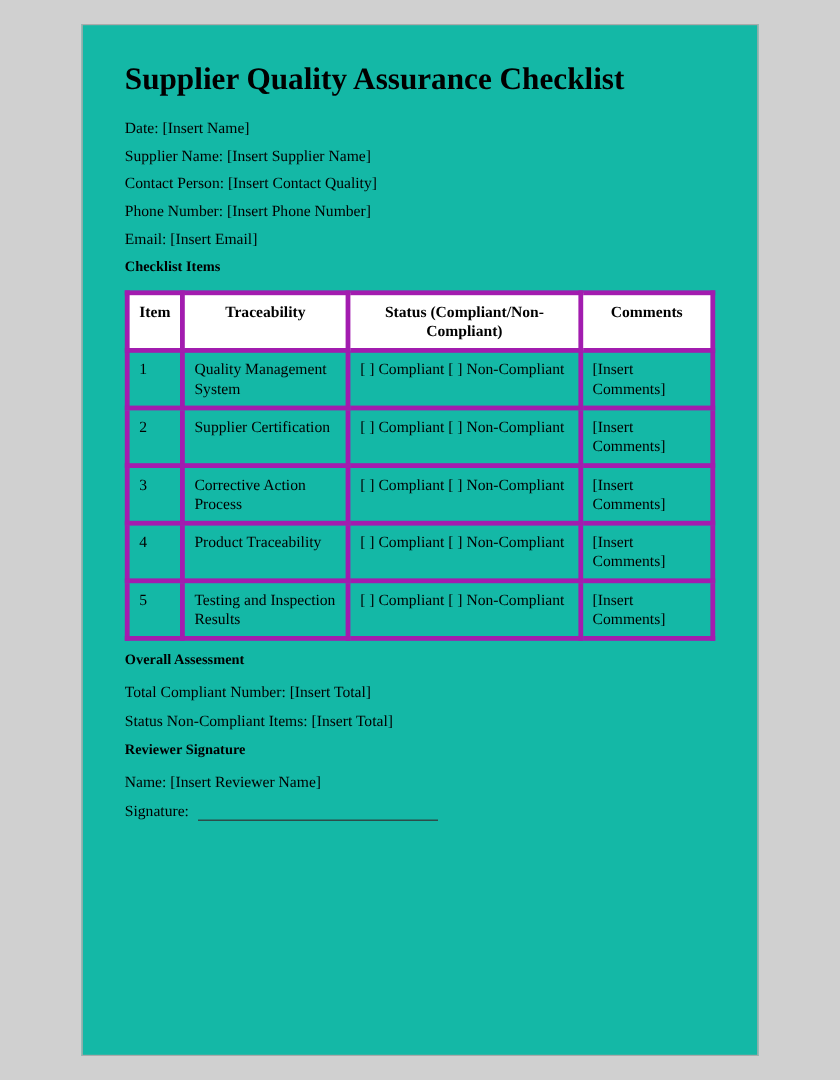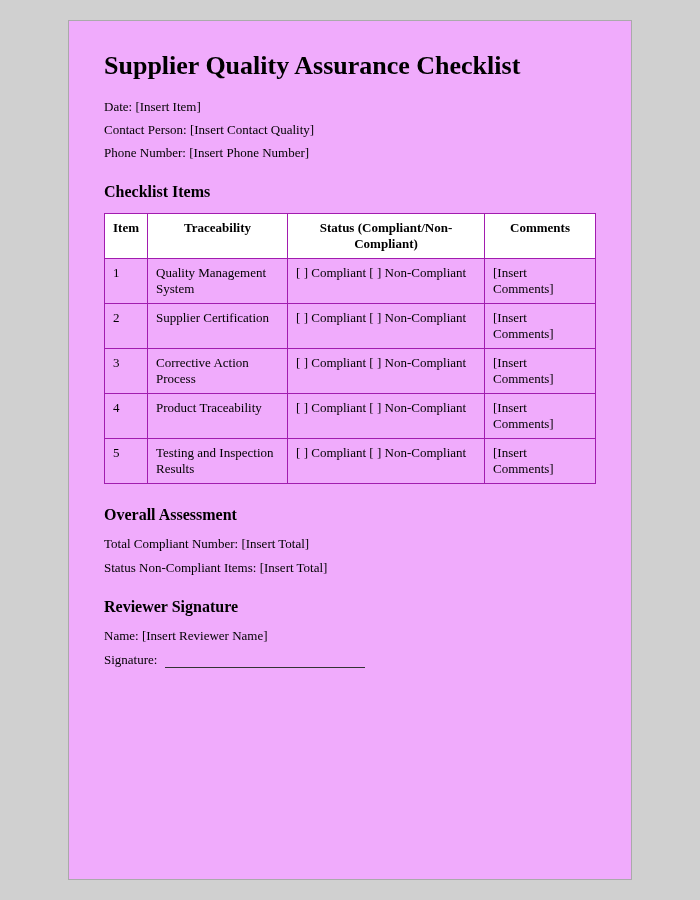--- a/index.html
+++ b/index.html
@@ -14,56 +14,56 @@
       justify-content: center;
       align-items: flex-start;
       min-height: 900px;
       padding: 20px;
       font-family: Georgia, 'Times New Roman', serif;
     }
 
     .page-container {
       width: 564px;
       min-height: 860px;
-      background: #f0abfc;
+      background: #14b8a6;
       border: 1px solid #aaaaaa;
       padding: 30px 35px 40px 35px;
     }
 
     .main-title {
       font-size: 26px;
       font-weight: bold;
       margin-bottom: 18px;
       font-family: Georgia, serif;
     }
 
     .meta-field {
       font-size: 13px;
       margin-bottom: 7px;
       font-family: Georgia, serif;
     }
 
     .section-heading {
-      font-size: 16px;
+      font-size: 12px;
       font-weight: bold;
-      margin-top: 22px;
+      margin-top: 8px;
       margin-bottom: 12px;
       font-family: Georgia, serif;
     }
 
     .checklist-table {
       width: 100%;
       border-collapse: collapse;
       font-size: 13px;
       font-family: Georgia, serif;
     }
 
     .checklist-table th,
     .checklist-table td {
-      border: 1px solid #a21caf;
+      border: 4px solid #a21caf;
       padding: 6px 8px;
       vertical-align: top;
     }
 
     .checklist-table th {
       font-weight: bold;
       text-align: center;
       background: #ffffff;
     }
 
@@ -116,34 +116,42 @@
   </style>
 </head>
 <body>
 
 <div class="page-container">
 
   <h1 class="main-title">Supplier Quality Assurance Checklist</h1>
 
   <p class="meta-field">
     <span>Date:</span>
-    <span>[Insert Item]</span>
-  </p>
-
+    <span>[Insert Name]</span>
+  </p>
+
+  <p class="meta-field">
+    <span>Supplier Name:</span>
+    <span>[Insert Supplier Name]</span>
+  </p>
 
   <p class="meta-field">
     <span>Contact Person:</span>
     <span>[Insert Contact Quality]</span>
   </p>
 
   <p class="meta-field">
     <span>Phone Number:</span>
     <span>[Insert Phone Number]</span>
   </p>
 
+  <p class="meta-field">
+    <span>Email:</span>
+    <span>[Insert Email]</span>
+  </p>
 
   <h2 class="section-heading">Checklist Items</h2>
 
   <table class="checklist-table">
     <thead>
       <tr>
         <th>Item</th>
         <th>Traceability</th>
         <th>Status (Compliant/Non-Compliant)</th>
         <th>Comments</th>

